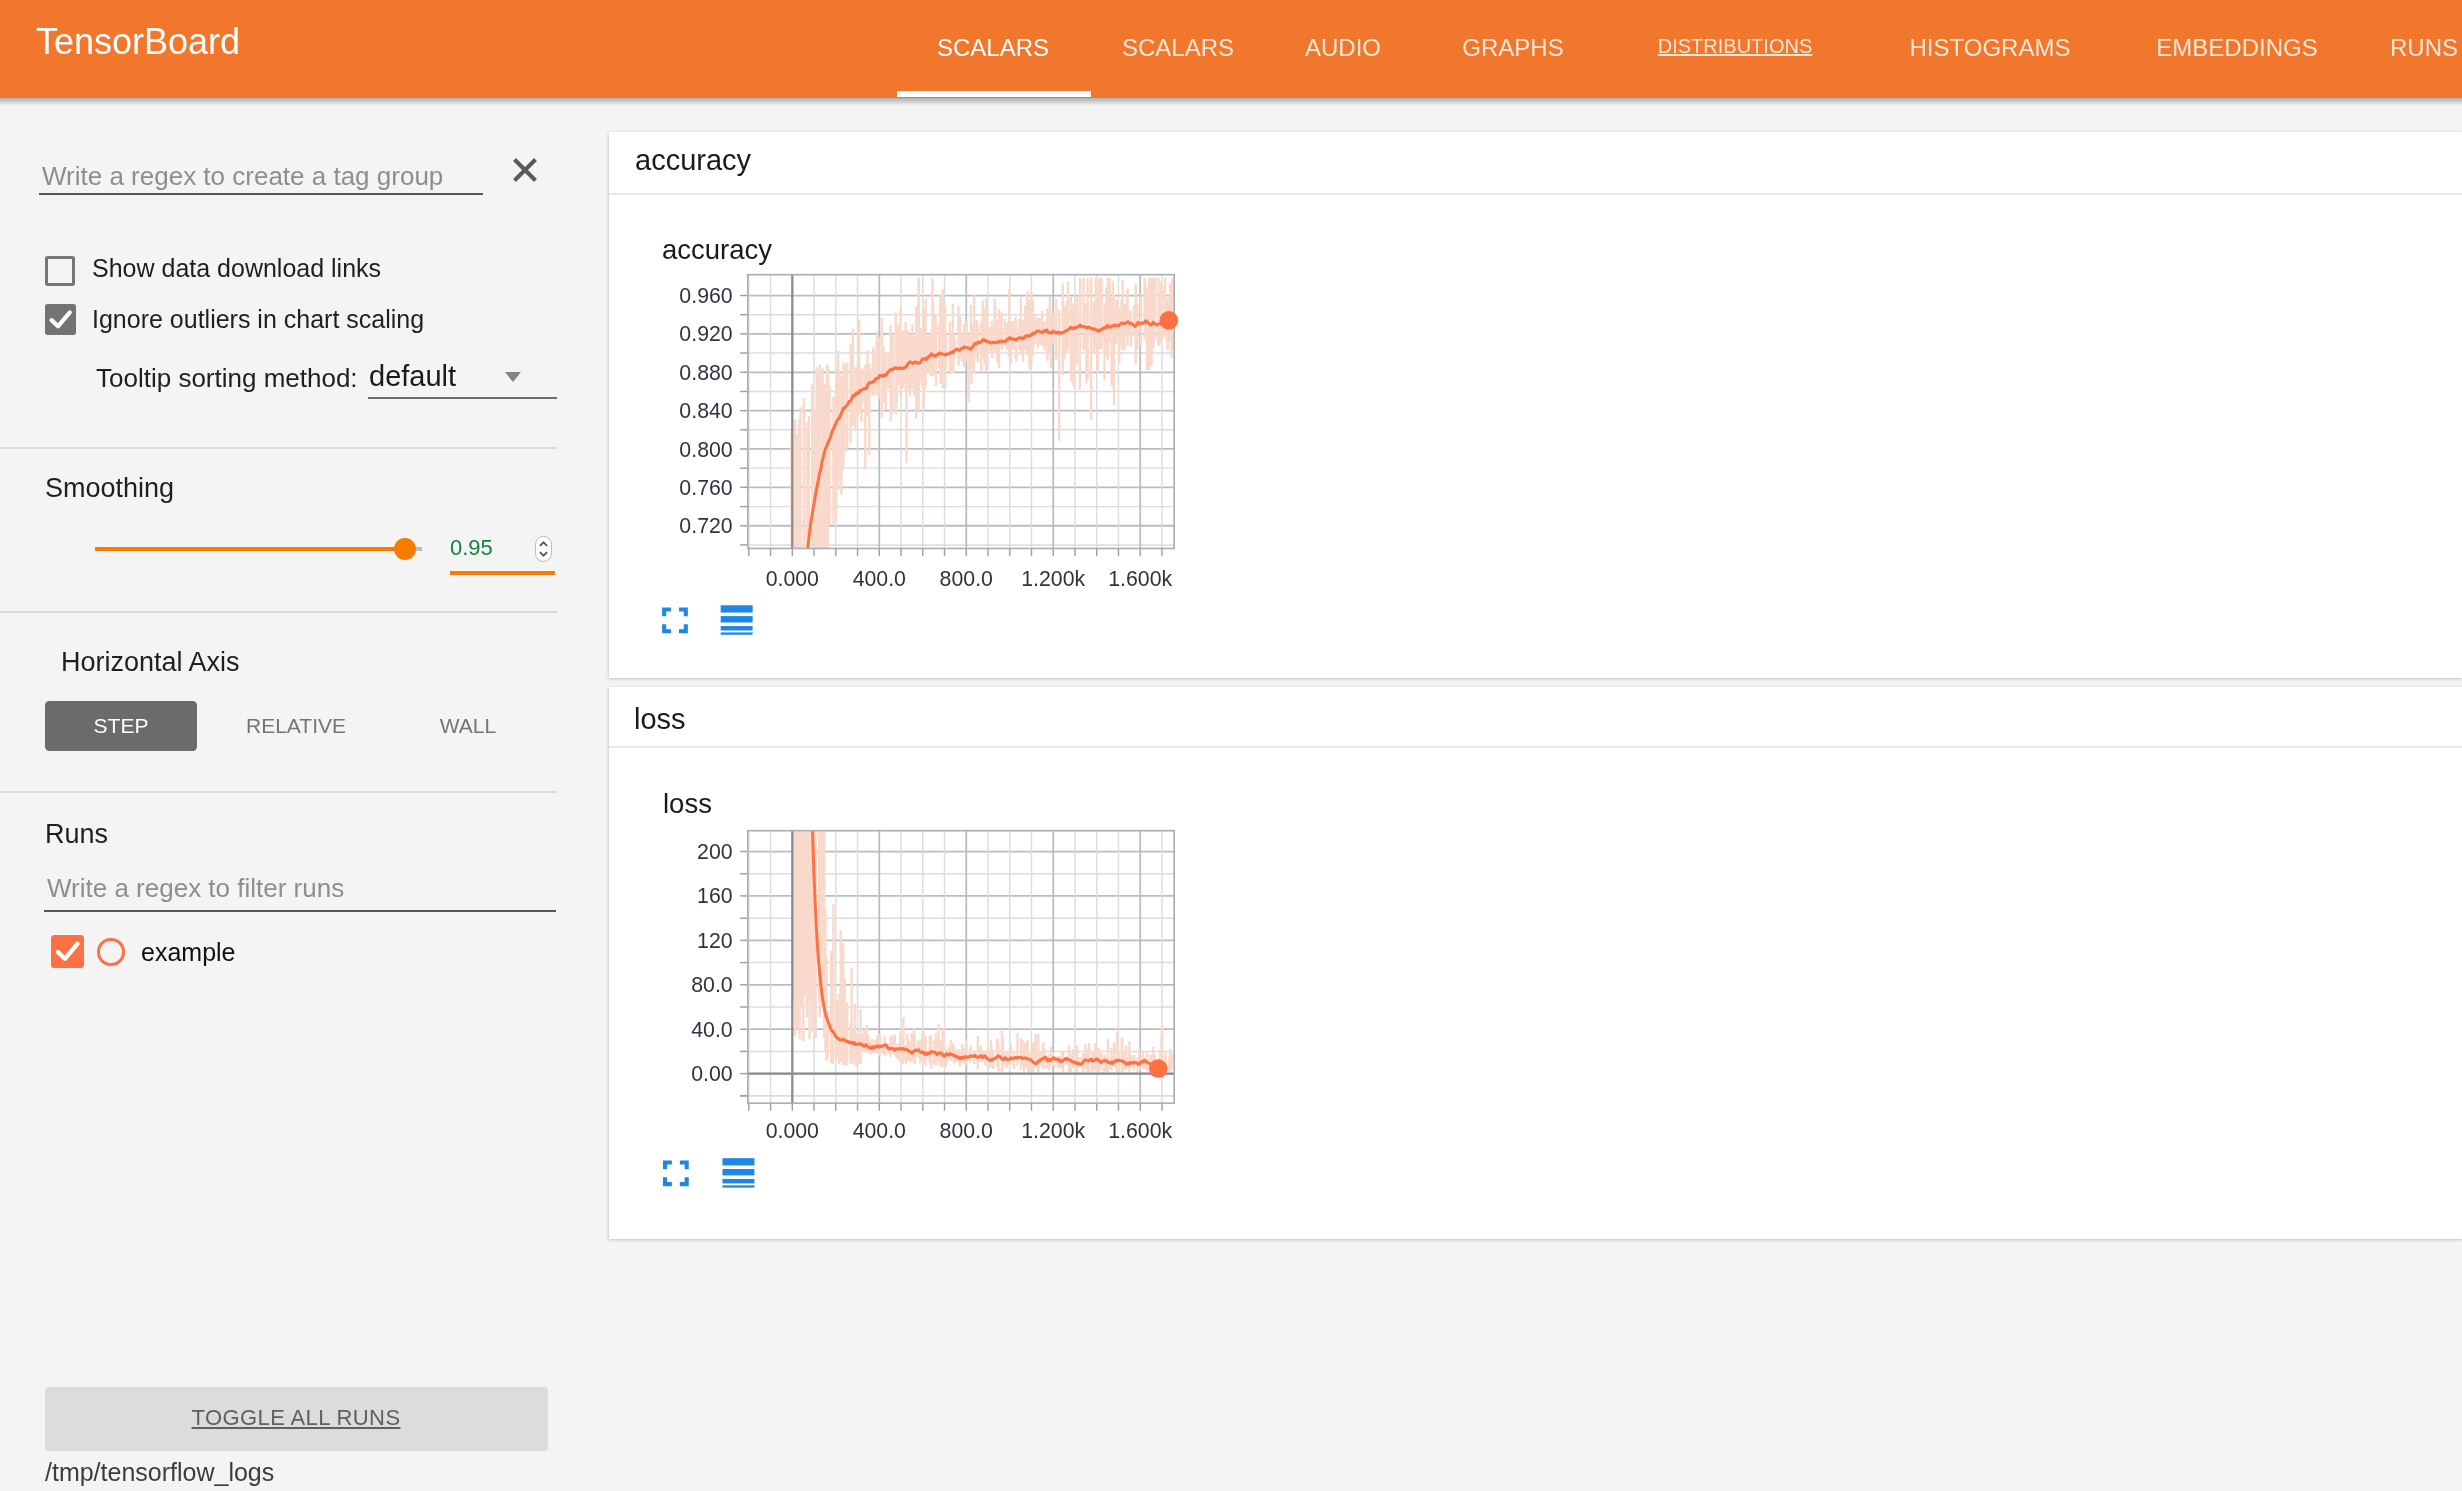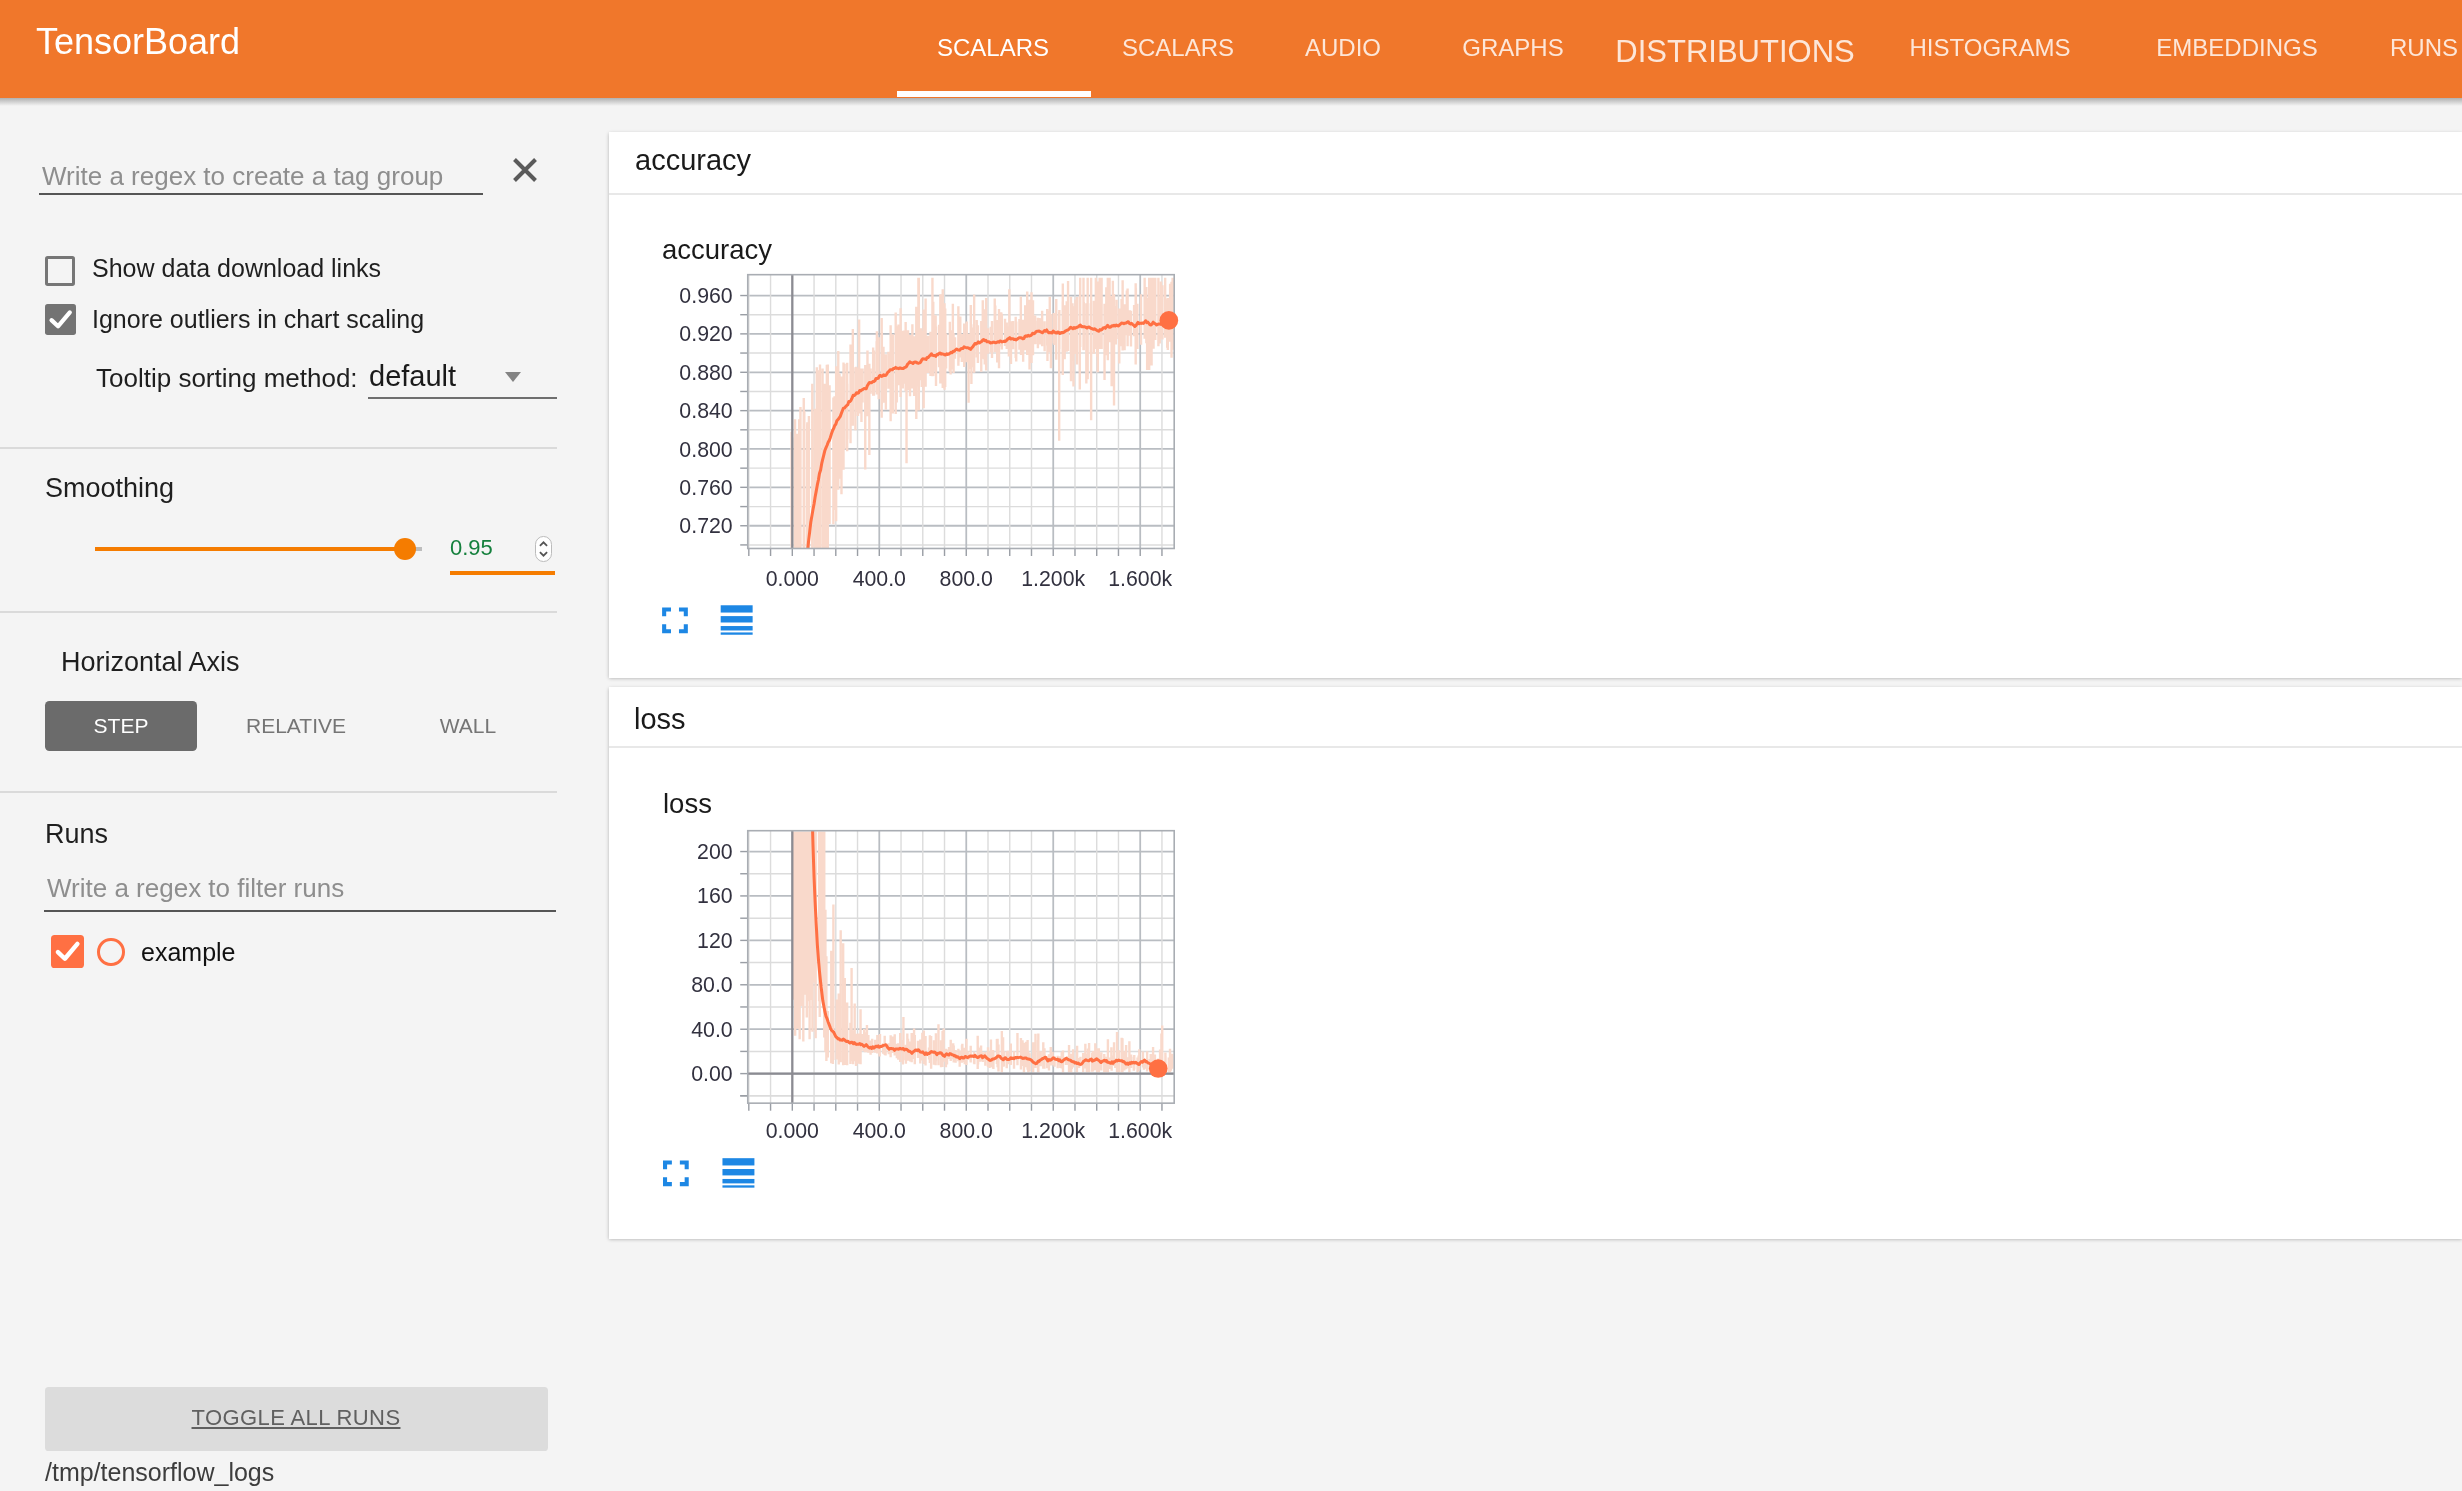--- a/index.html
+++ b/index.html
@@ -200,21 +200,21 @@
     <rect x="814" y="1328.4" width="36" height="5.0" fill="#1d87e4"></rect>
     <rect x="814" y="1335.6" width="36" height="2.6" fill="#1d87e4"></rect>
   </svg>
 <div class="abs" style="left:0;top:0;width:2462px;height:98px;background:#f0772b;"></div>
 <div class="abs" style="left:0;top:98px;width:2462px;height:8px;background:linear-gradient(rgba(0,0,0,0.28),rgba(0,0,0,0.0));"></div>
 <span style="position:absolute;left:36px;top:24px;font-size:36px;line-height:1;white-space:nowrap;color:#fff;">TensorBoard</span>
 <span style="position:absolute;left:993px;transform:translateX(-50%);top:36px;font-size:24px;line-height:1;white-space:nowrap;color:#ffffff;">SCALARS</span>
 <span style="position:absolute;left:1178px;transform:translateX(-50%);top:36px;font-size:24px;line-height:1;white-space:nowrap;color:rgba(255,255,255,0.82);">SCALARS</span>
 <span style="position:absolute;left:1343px;transform:translateX(-50%);top:36px;font-size:24px;line-height:1;white-space:nowrap;color:rgba(255,255,255,0.82);">AUDIO</span>
 <span style="position:absolute;left:1513px;transform:translateX(-50%);top:36px;font-size:24px;line-height:1;white-space:nowrap;color:rgba(255,255,255,0.82);">GRAPHS</span>
-<span style="position:absolute;left:1735px;transform:translateX(-50%);top:36px;font-size:31px;line-height:1;white-space:nowrap;color:rgba(255,255,255,0.82);">DISTRIBUTIONS</span>
+<span style="position:absolute;left:1735px;transform:translateX(-50%);top:36px;font-size:20px;line-height:1;white-space:nowrap;color:rgba(255,255,255,0.82);text-decoration:underline;">DISTRIBUTIONS</span>
 <span style="position:absolute;left:1990px;transform:translateX(-50%);top:36px;font-size:24px;line-height:1;white-space:nowrap;color:rgba(255,255,255,0.82);">HISTOGRAMS</span>
 <span style="position:absolute;left:2237px;transform:translateX(-50%);top:36px;font-size:24px;line-height:1;white-space:nowrap;color:rgba(255,255,255,0.82);">EMBEDDINGS</span>
 <span style="position:absolute;left:2424px;transform:translateX(-50%);top:36px;font-size:24px;line-height:1;white-space:nowrap;color:rgba(255,255,255,0.82);">RUNS</span>
 <div class="abs" style="left:897px;top:91px;width:194px;height:6.2px;background:#fff;"></div>
 <span style="position:absolute;left:42px;top:163px;font-size:26px;line-height:1;white-space:nowrap;color:#8e8e8e;">Write a regex to create a tag group</span>
 <div class="abs" style="left:39px;top:193px;width:444px;height:2.2px;background:#555;"></div>
 <svg class="abs" style="left:511px;top:156px" width="28" height="28" viewBox="0 0 32 32">
     <path d="M4 4 L28 28 M28 4 L4 28" stroke="#5a5a5a" stroke-width="4.6"></path>
   </svg>
 <div class="abs" style="left:45px;top:256px;width:30px;height:30px;border:3.2px solid #767676;border-radius:2.7px;"></div>

